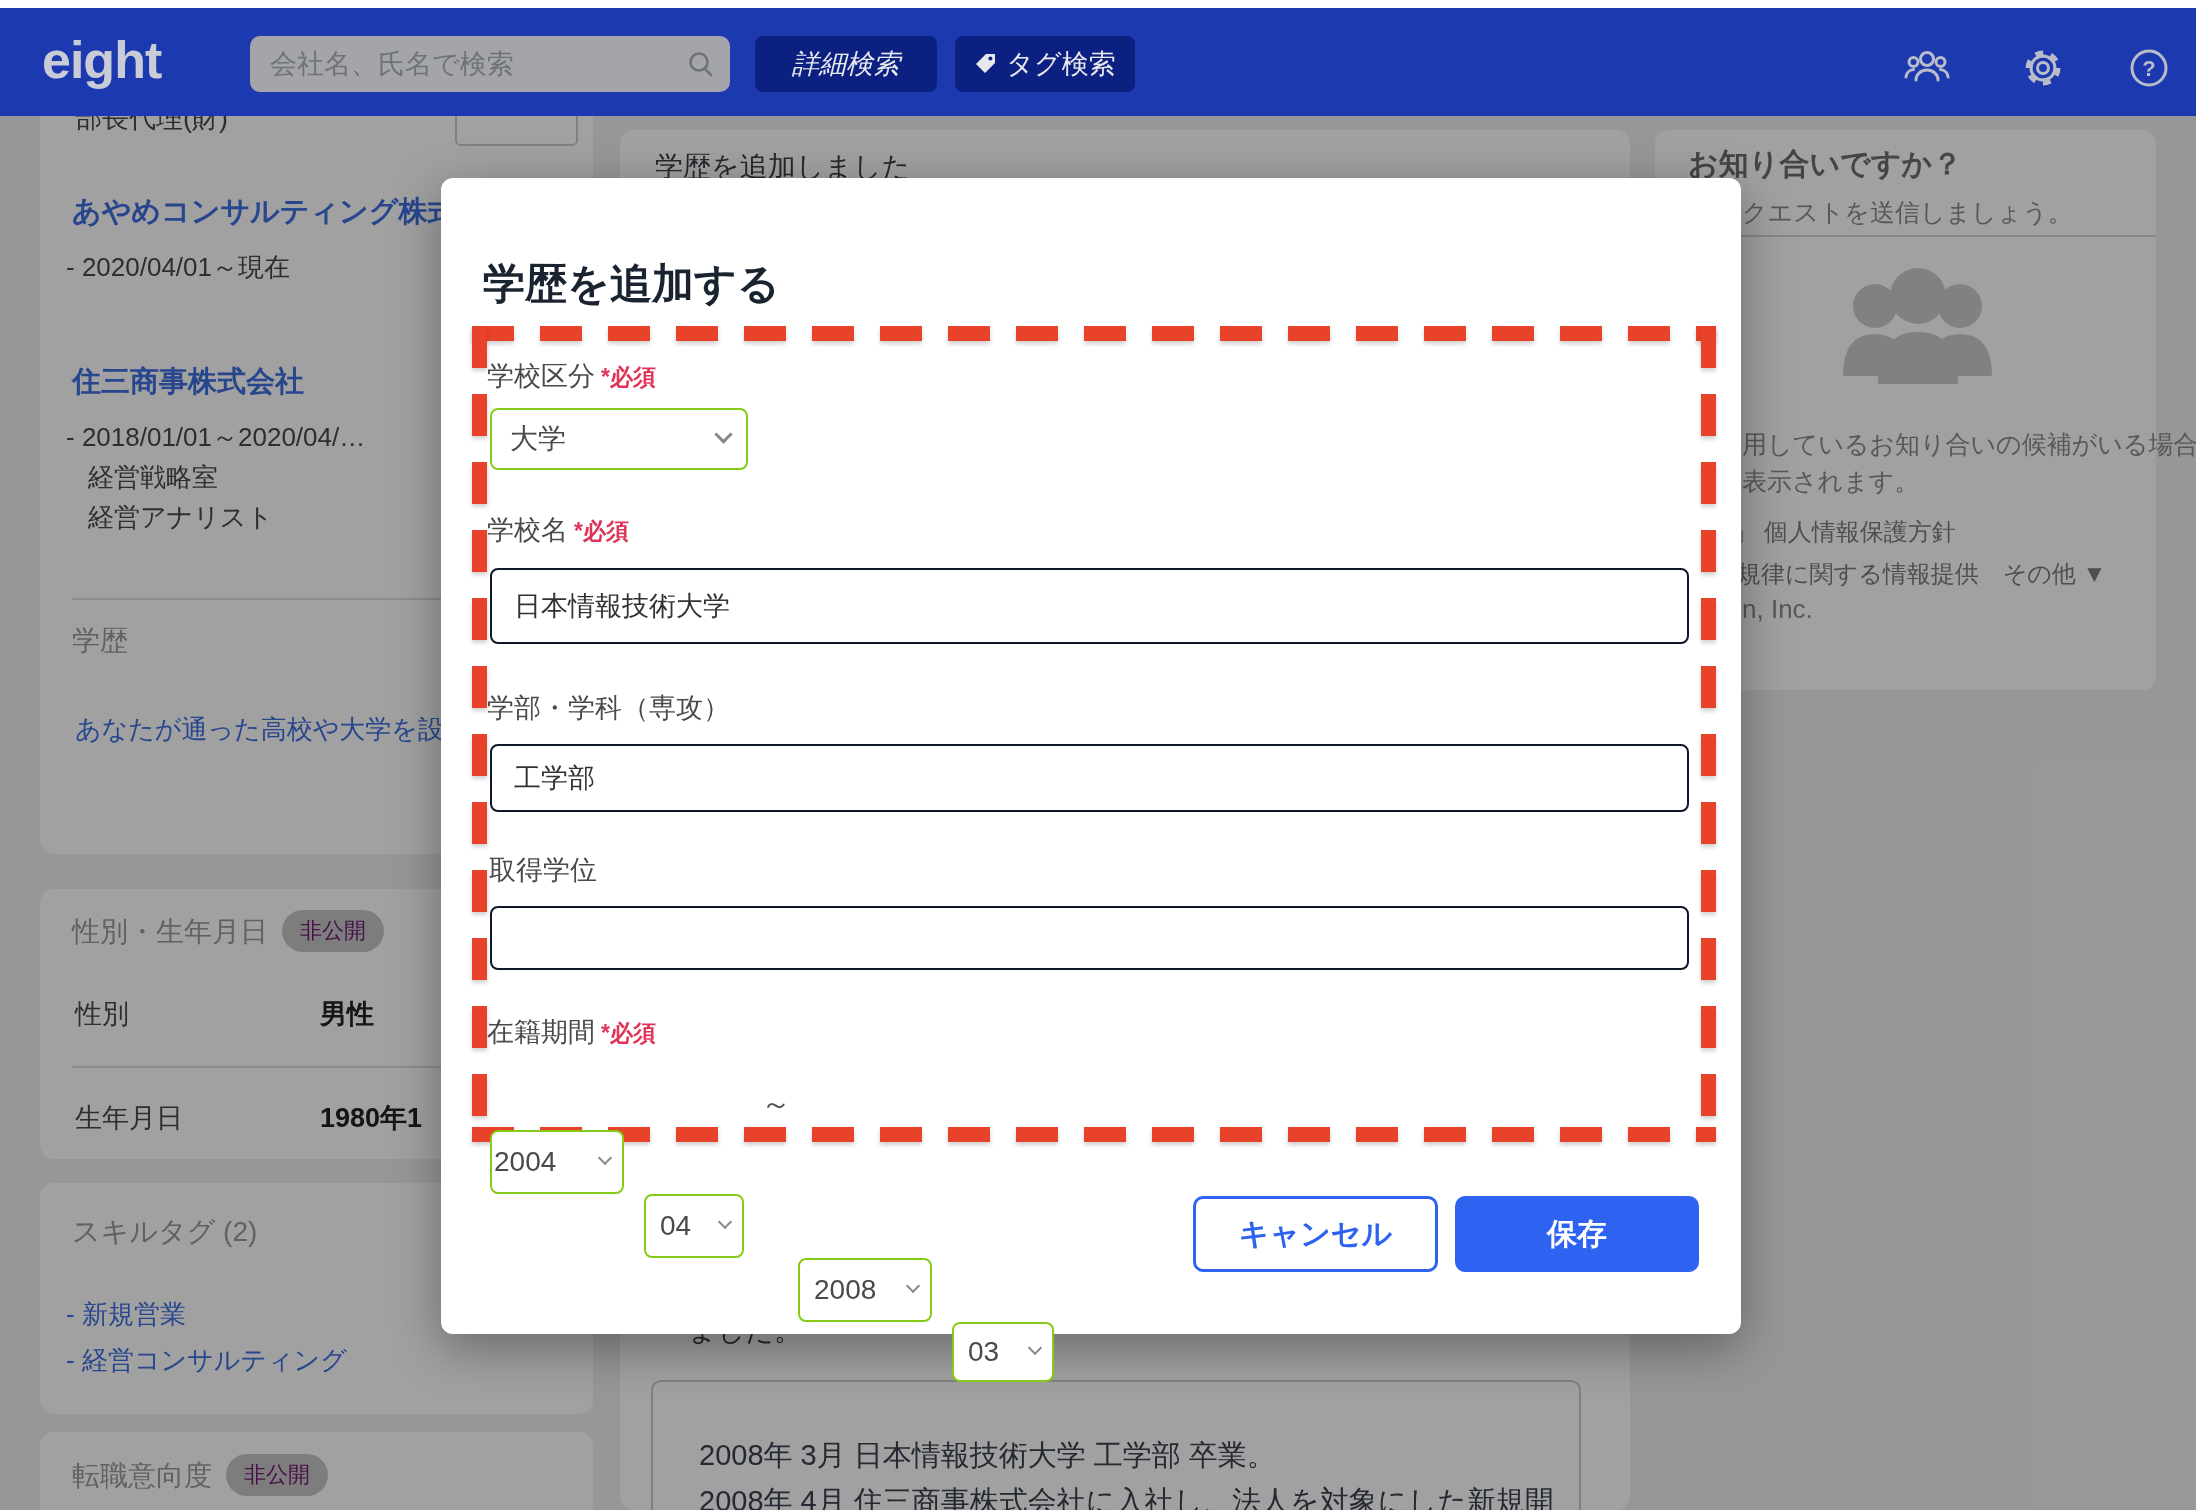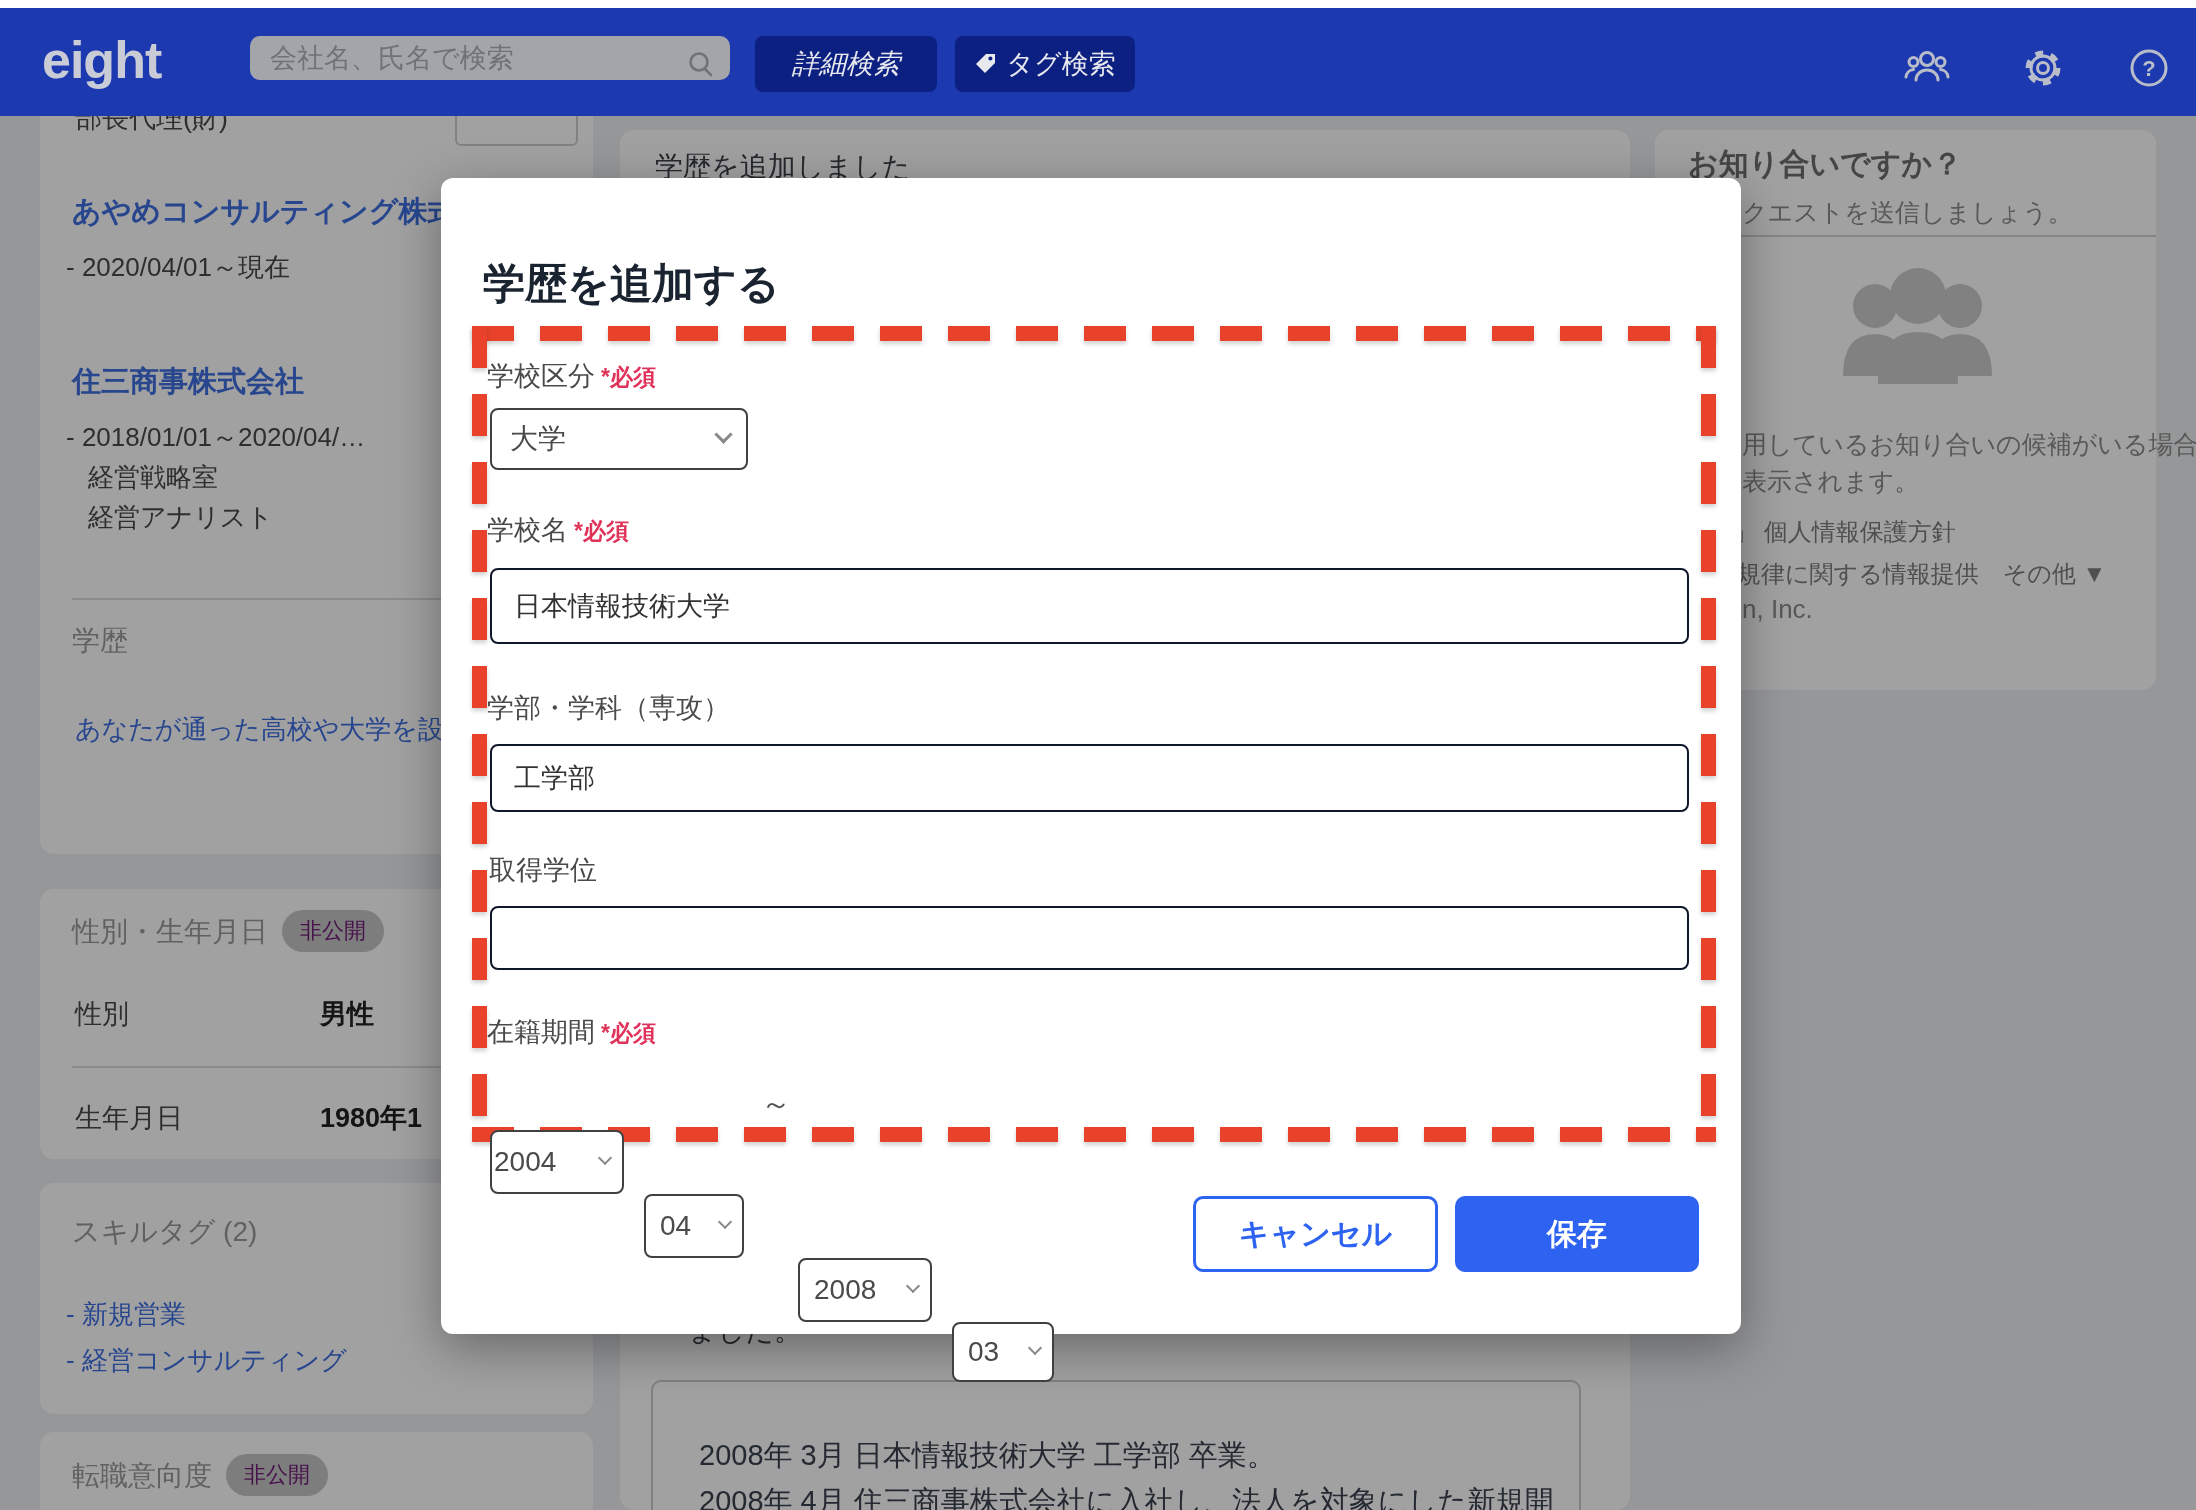--- a/index.html
+++ b/index.html
@@ -5,21 +5,21 @@
   * { margin:0; padding:0; box-sizing:border-box; }
   html,body { background:#e9eaee; }
   body { font-family:"Liberation Sans","DejaVu Sans",sans-serif; }
   .page { position:relative; width:2196px; height:1510px; overflow:hidden; background:#eef0f2; }
   .abs { position:absolute; }
 
   
   .topstrip { left:0; top:0; width:2196px; height:8px; background:#ffffff; z-index:30; }
   .navbar { left:0; top:8px; width:2196px; height:108px; background:#1d39b0; z-index:30; }
   .logo { left:42px; top:22px; font-size:52px; font-weight:bold; color:#c9ccd6; letter-spacing:-1px; }
-  .searchbox { left:250px; top:28px; width:480px; height:44px; background:#a4a5aa; border-radius:10px; }
+  .searchbox { left:250px; top:28px; width:480px; height:56px; background:#a4a5aa; border-radius:10px; }
   .searchbox input { position:absolute; left:0; top:0; width:100%; height:100%; background:transparent; border:none; outline:none;
       font-size:27px; color:#2e2e33; padding:0 60px 0 20px; font-family:inherit; }
   .searchbox input::placeholder { color:#6f7278; opacity:1; }
   .search-ic { right:14px; top:13px; }
   .navbtn { top:28px; height:56px; background:#0c2082; border-radius:8px; color:#e8e9ee; font-size:27px;
       display:flex; align-items:center; justify-content:center; gap:8px; cursor:pointer; }
   .btn-detail { left:755px; width:182px;font-style:italic; }
   .btn-tag { left:955px; width:180px; }
   .navic { top:36px; width:48px; height:48px; }
 
@@ -41,21 +41,21 @@
       box-shadow:0 14px 50px rgba(0,0,0,0.35); z-index:20; }
   .modal-title { left:42px; top:78px; font-size:42px; font-weight:bold; color:#1a2330; }
   .dash-h { height:15px; background:repeating-linear-gradient(90deg,#e8432a 0 42px,transparent 42px 68px);
       filter:drop-shadow(0 3px 2px rgba(0,0,0,0.18)); }
   .dash-v { width:15px; background:repeating-linear-gradient(180deg,#e8432a 0 42px,transparent 42px 68px);
       filter:drop-shadow(0 3px 2px rgba(0,0,0,0.18)); }
   .flabel { font-size:27px; color:#4a4a4a; font-weight:500; white-space:nowrap; }
   .req { font-size:23px; color:#e0335a; margin-left:6px; font-weight:bold; }
   .tinput { border:2px solid #0f172a; border-radius:8px; background:#fff; font-size:27px; color:#333;
       padding:0 22px; font-family:inherit; outline:none; }
-  .selbox { border:2px solid #404040; border-radius:8px; background:#fff; display:flex; align-items:center;
+  .selbox { border:2px solid #84cc16; border-radius:8px; background:#fff; display:flex; align-items:center;
       padding-left:18px; font-size:28px; color:#4a4a4a; cursor:pointer; position:relative; }
   .chev { position:absolute; right:16px; top:50%; width:13px; height:13px; margin-top:-11px;
       border-right:3px solid #888; border-bottom:3px solid #888; transform:rotate(45deg); }
   .chev.sm { width:10px; height:10px; right:12px; margin-top:-9px; border-width:2.5px; }
   .tilde { font-size:30px; color:#555; }
   .btn-cancel { border:3px solid #2e63f2; background:#fff; color:#2e63f2; border-radius:10px;
       font-size:30px; font-weight:bold; display:flex; align-items:center; justify-content:center; cursor:pointer; }
   .btn-save { background:#2e63f2; color:#ffffff; border-radius:10px; font-size:30px; font-weight:bold;
       display:flex; align-items:center; justify-content:center; cursor:pointer; }
 </style>

